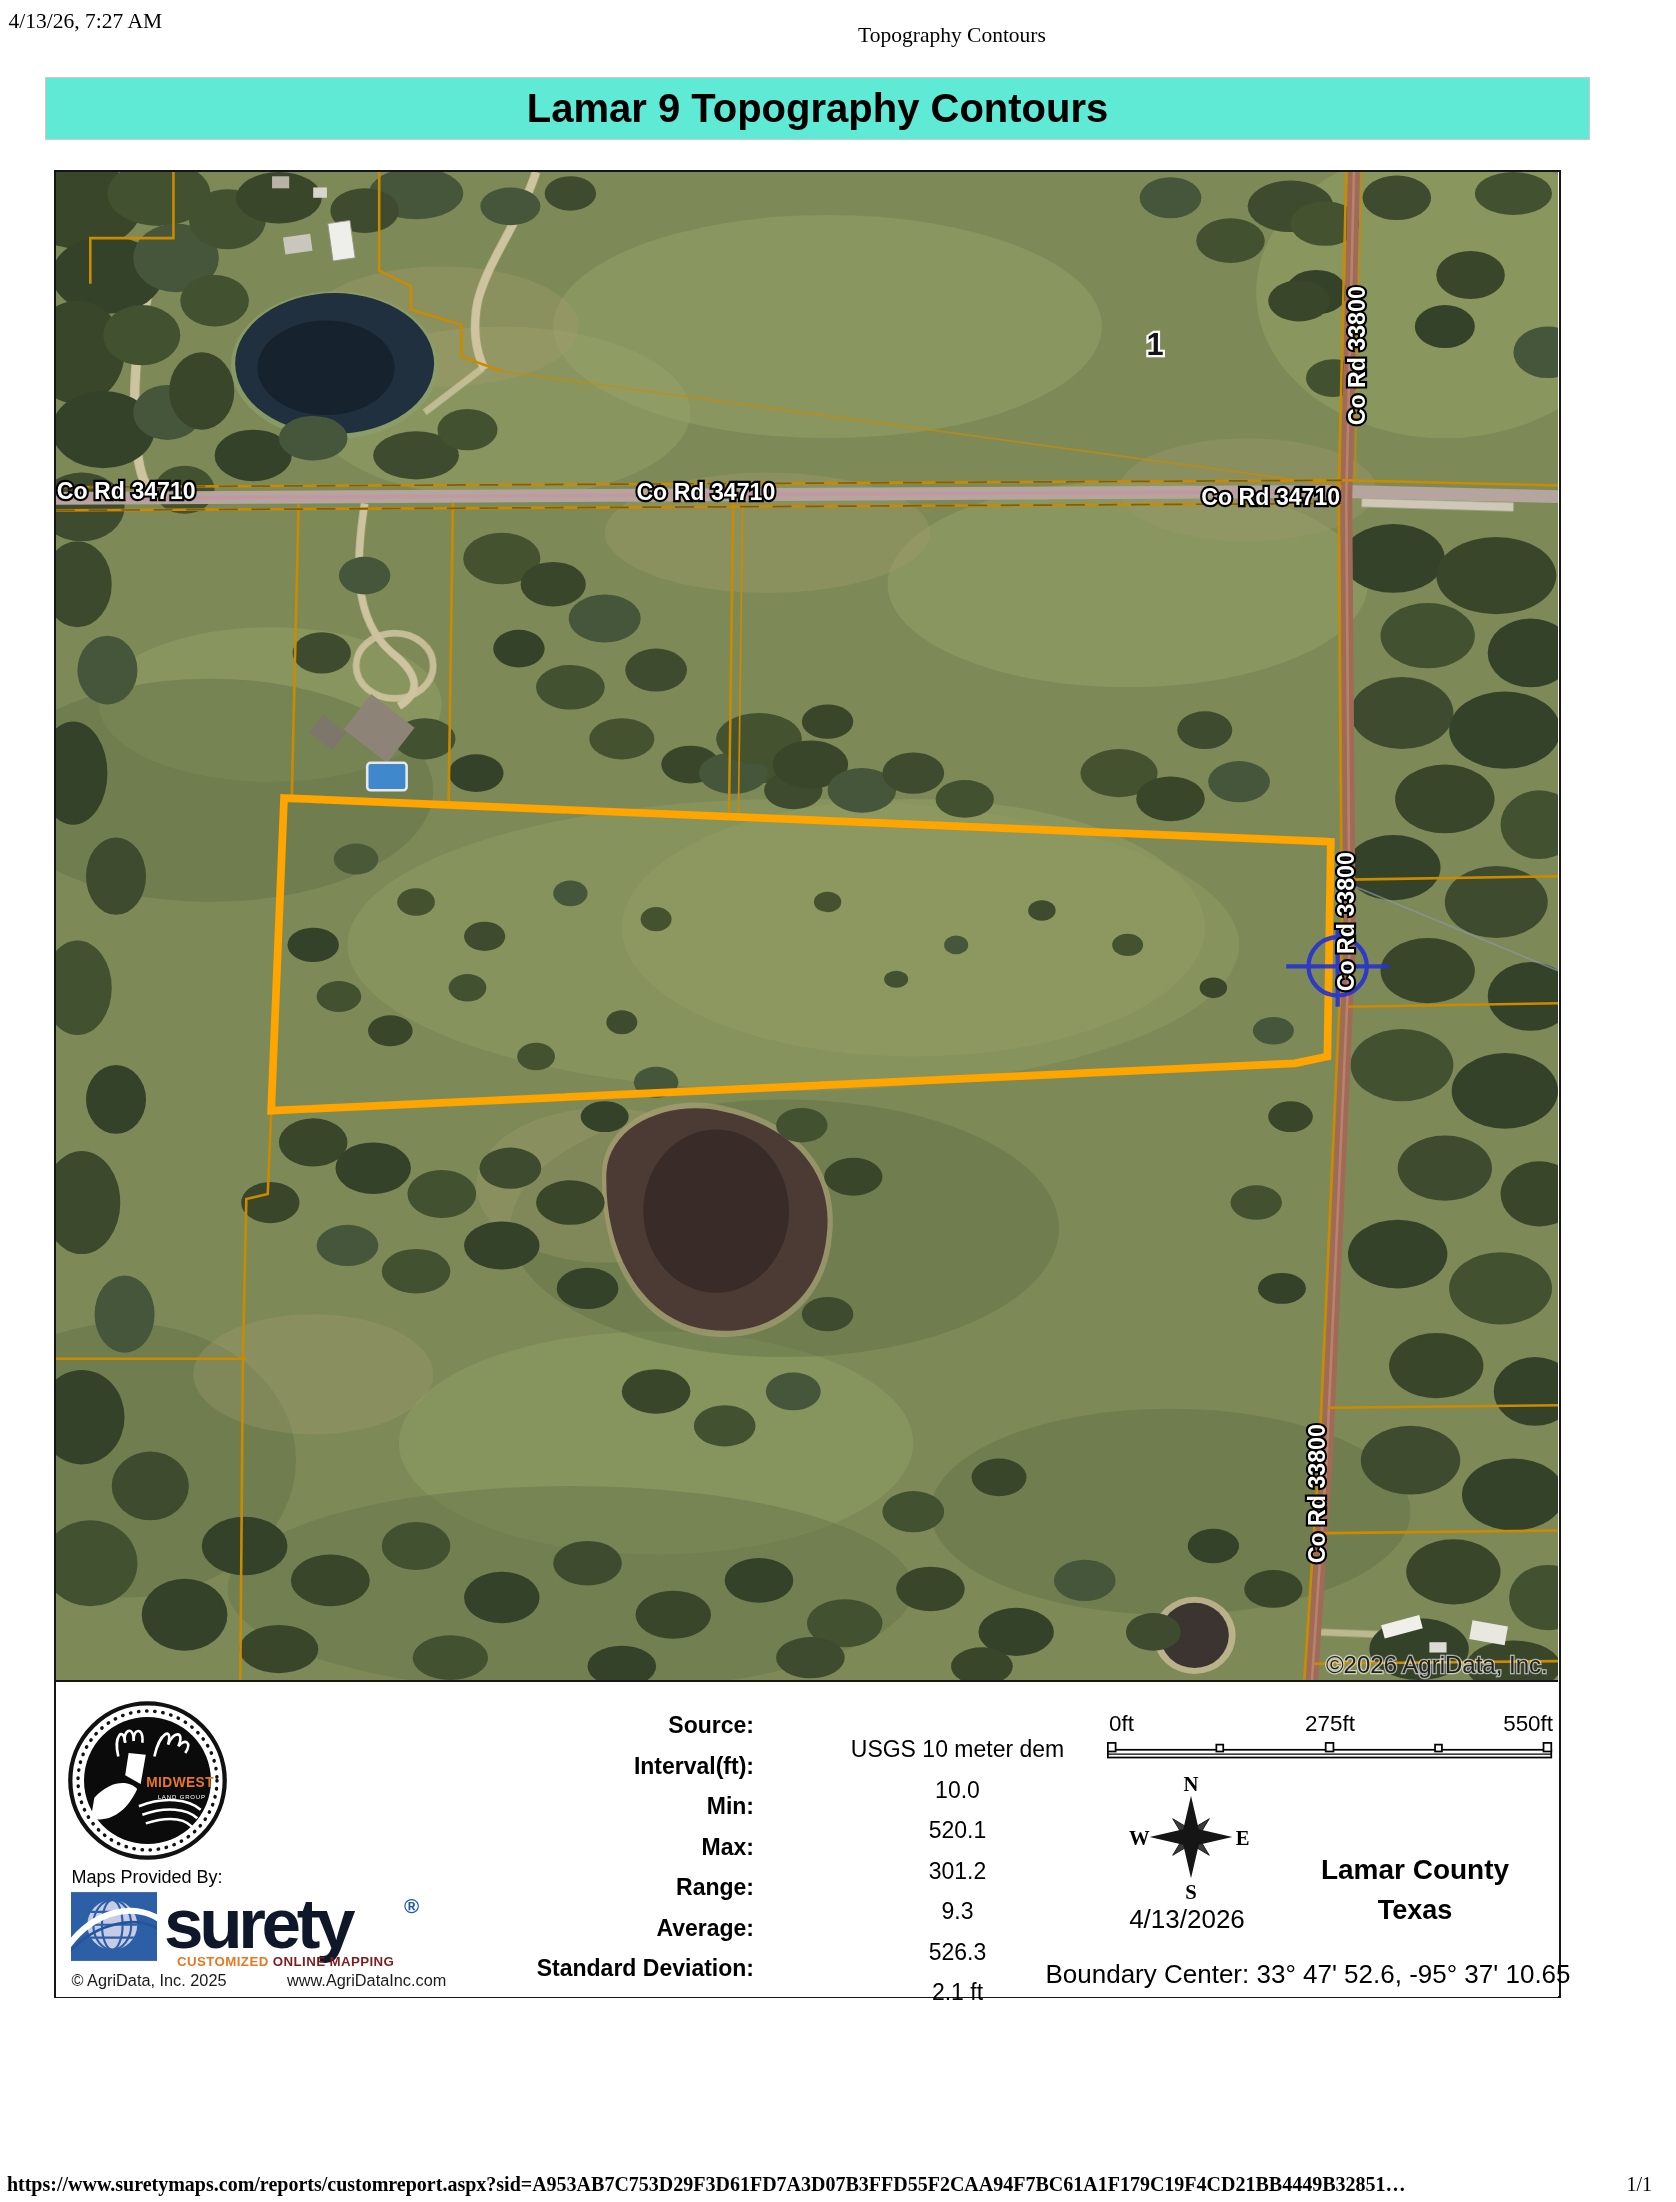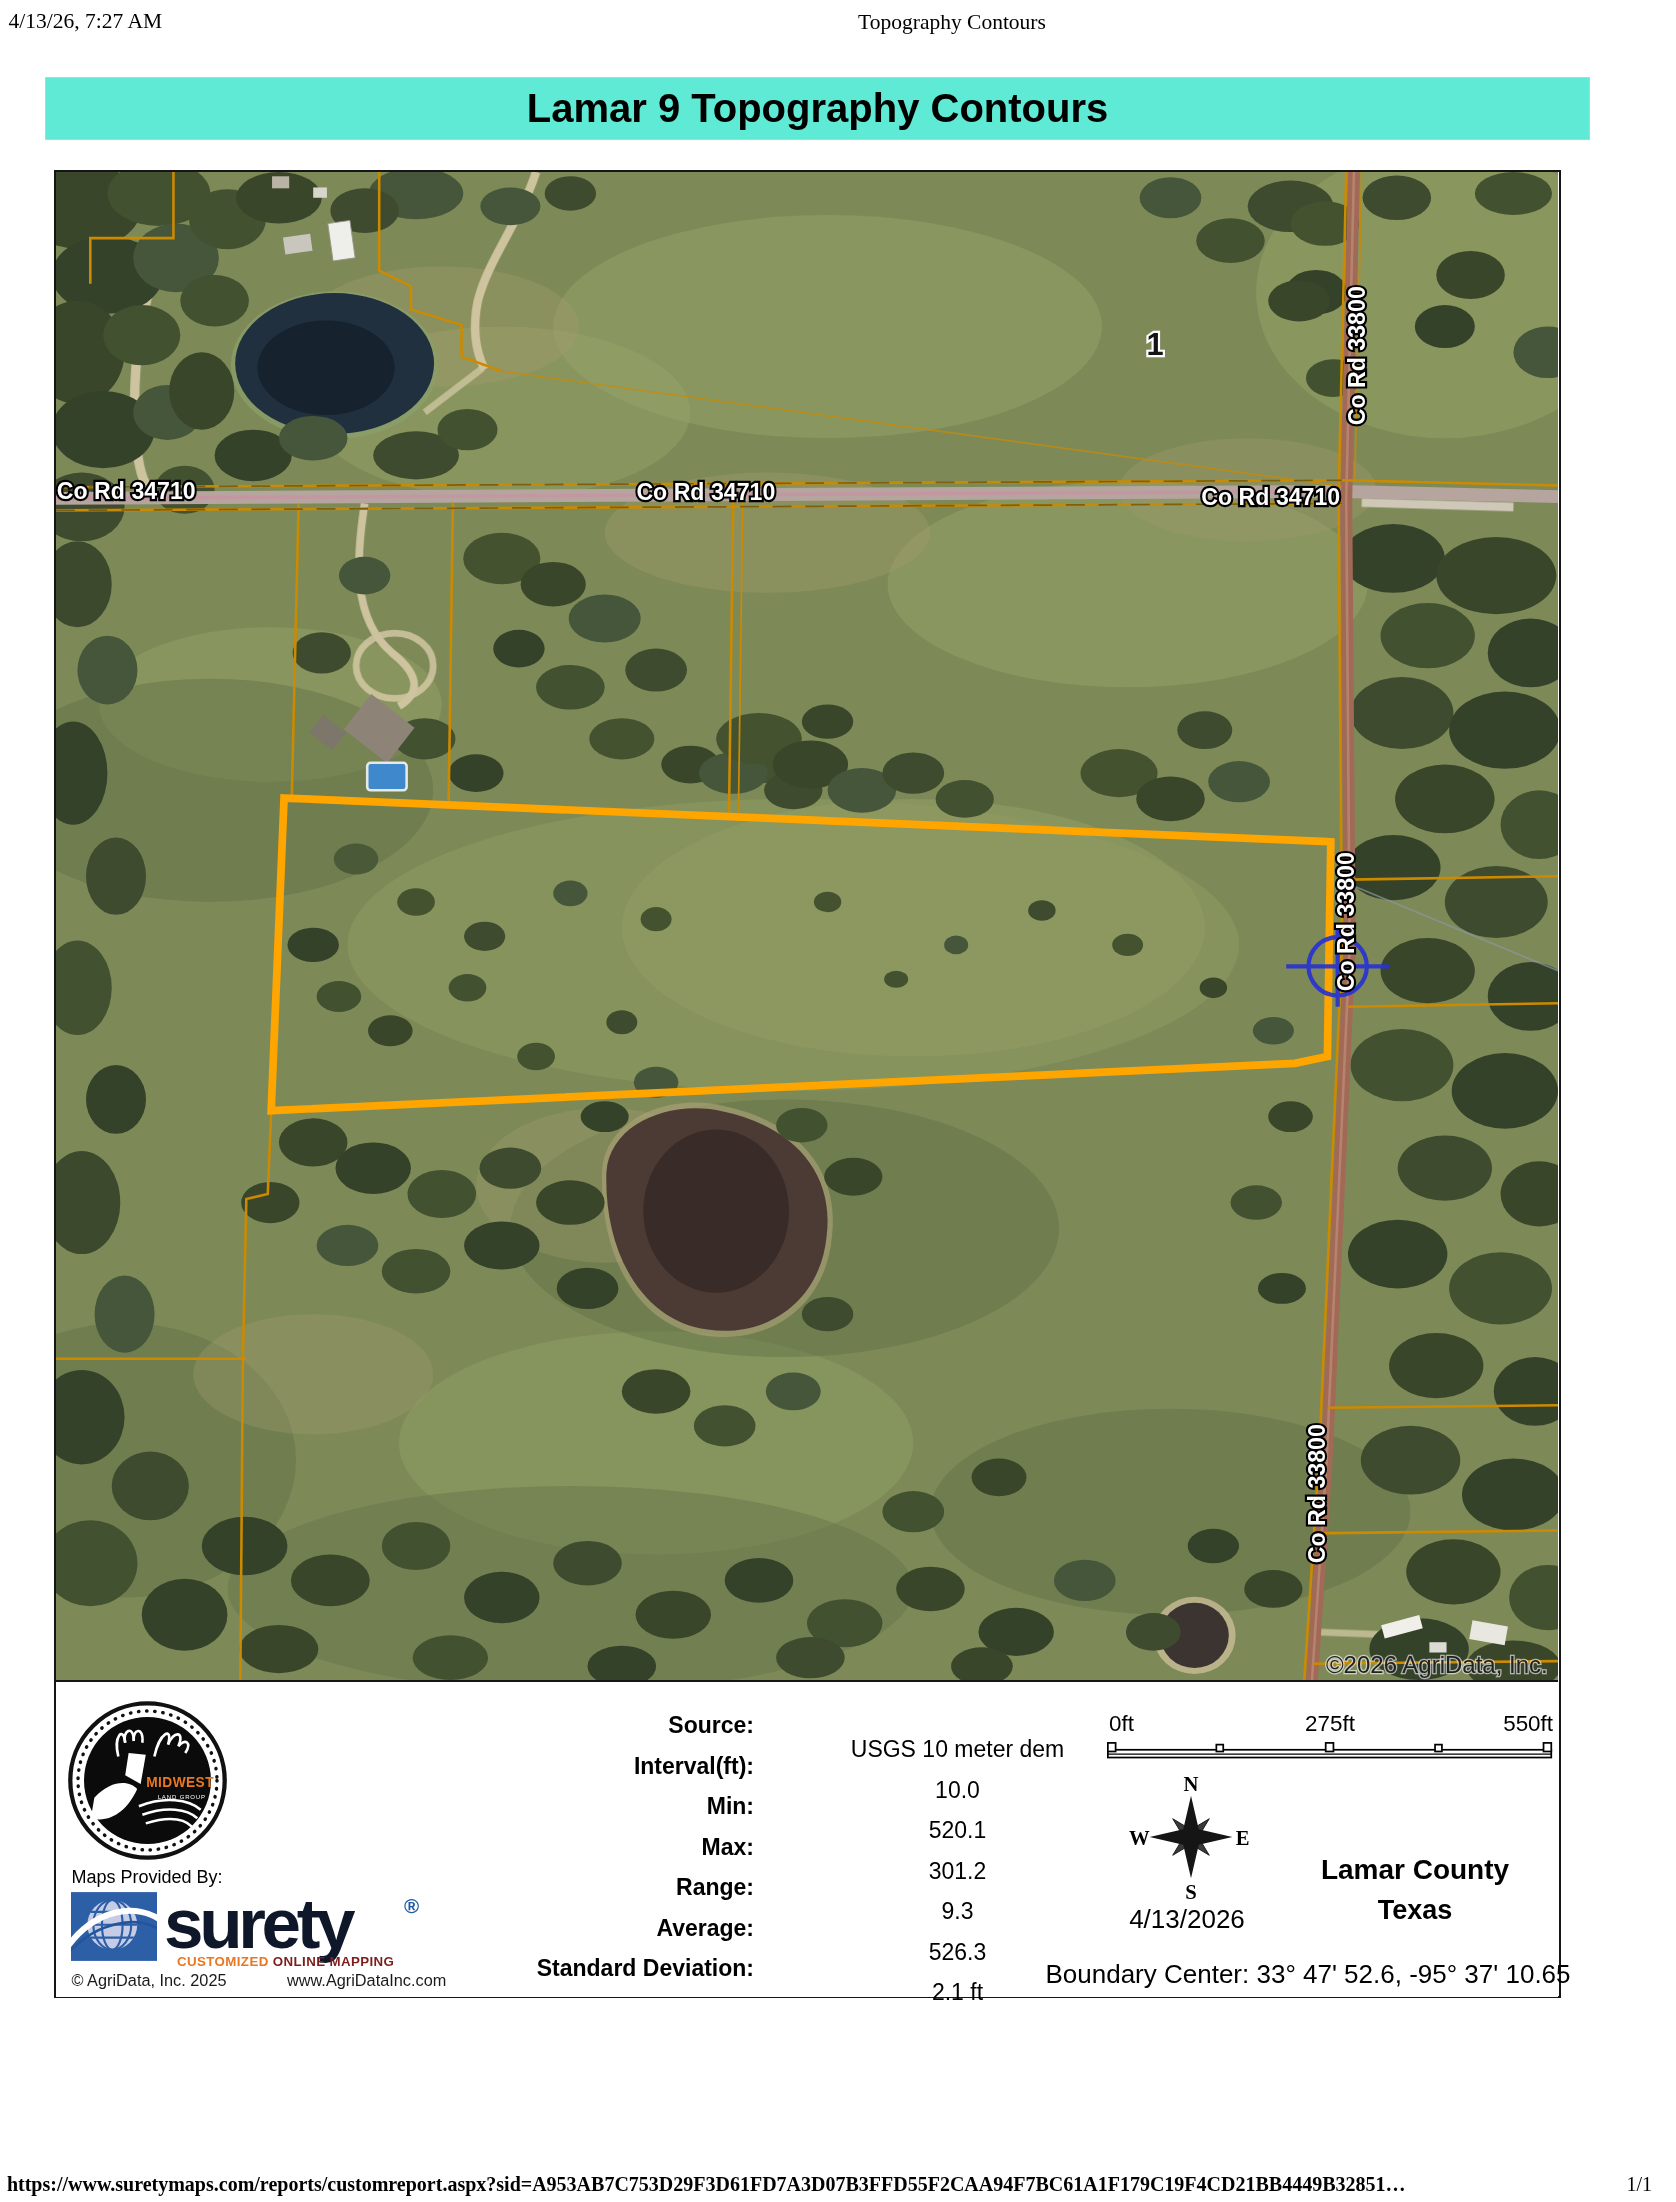--- a/index.html
+++ b/index.html
@@ -24,21 +24,21 @@
   .tag-or{color:#e87722;font-weight:bold;}
   .tag-bl{color:#7f1d1d;font-weight:bold;}
   .small-prov{font-size:16.3px;color:#1a1a1a;}
 </style>
 </head>
 <body>
 
 <div id="page">
 
   <div class="abs serif" style="left:8.6px;top:8.6px;font-size:21.5px;">4/13/26, 7:27 AM</div>
-  <div class="abs serif ctr" style="left:952px;top:10px;font-size:21.5px;">Topography Contours</div>
+  <div class="abs serif ctr" style="left:952px;top:23px;font-size:21.5px;">Topography Contours</div>
 
   <div class="abs" id="title-box">
     <div class="t">Lamar 9 Topography Contours</div>
   </div>
 
   <div class="abs" id="report-box">
 
     <div id="map-wrap">
       <svg width="1502" height="1508" viewBox="0 0 1752 1756" preserveAspectRatio="none">
 

